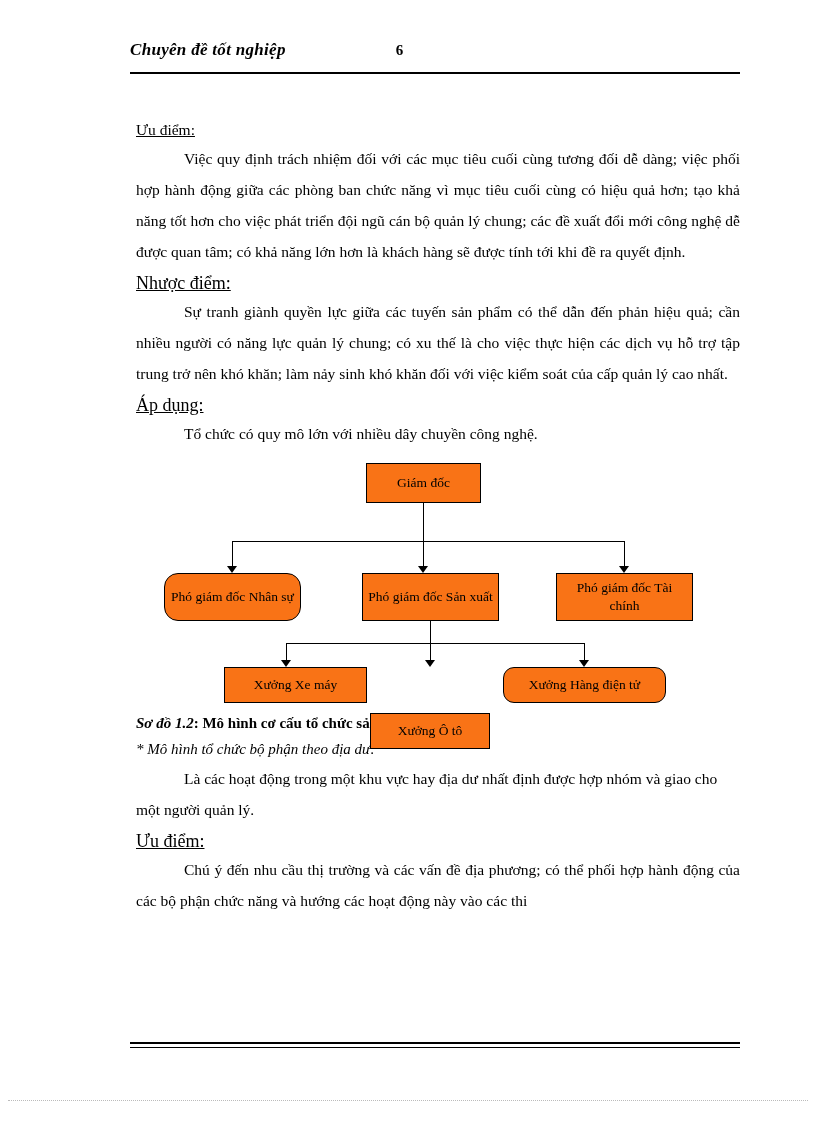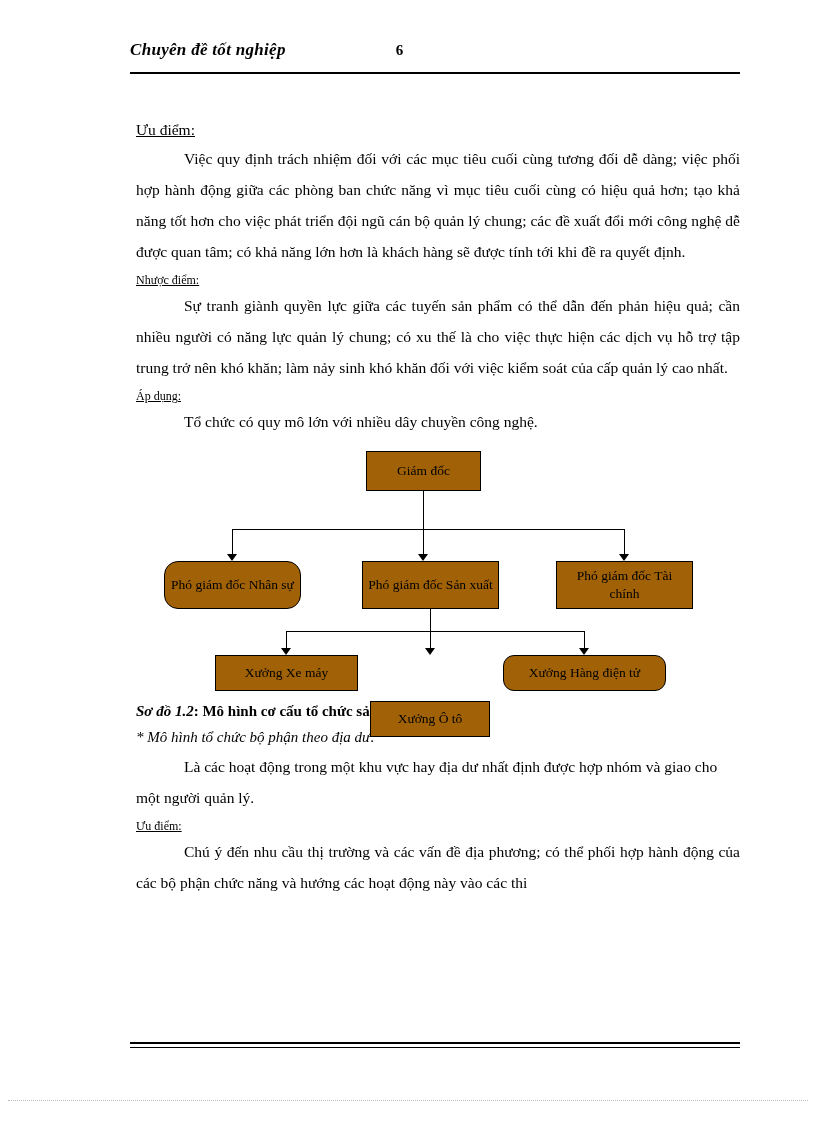--- a/index.html
+++ b/index.html
@@ -76,21 +76,21 @@
     top: 118px;
     width: 604px;
   }
   .lbl {
     font-size: 15.5px;
     text-decoration: underline;
     margin: 0 0 2px 0;
     line-height: 1.5;
   }
   .lbl-nu {
-    font-size: 12px;
+    font-size: 18px;
     text-decoration: underline;
     margin: 6px 0 2px 0;
   }
   p.body {
     font-size: 15.5px;
     text-align: justify;
     text-justify: inter-word;
     line-height: 2.0;
     margin: 0 0 0 0;
     text-indent: 48px;
@@ -124,21 +124,21 @@
     position: absolute;
     border: 1px solid #000;
     box-sizing: border-box;
     display: flex;
     align-items: center;
     justify-content: center;
     text-align: center;
     font-size: 13.5px;
     line-height: 1.35;
     padding: 2px 4px;
-    background: #a16207;
+    background: #f97316;
   }
   .line {
     position: absolute;
     background: #000;
   }
   .vline { width: 1px; }
   .hline { height: 1px; }
   .arrow {
     position: absolute;
     width: 0; height: 0;
@@ -203,21 +203,21 @@
 
       <div class="line vline" style="left:150px; top:180px; height:22px;"></div>
       <div class="arrow" style="left:145px; top:197px;"></div>
 
       <div class="line vline" style="left:294px; top:180px; height:22px;"></div>
       <div class="arrow" style="left:289px; top:197px;"></div>
 
       <div class="line vline" style="left:448px; top:180px; height:22px;"></div>
       <div class="arrow" style="left:443px; top:197px;"></div>
 
-      <div class="node" style="left:79px; top:204px; width:143px; height:36px;">
+      <div class="node" style="left:88px; top:204px; width:143px; height:36px;">
         <span>Xưởng  Xe máy</span>
       </div>
       <div class="node" style="left:234px; top:204px; width:120px; height:36px;margin-top:46px;">
         <span>Xưởng  Ô tô</span>
       </div>
       <div class="node" style="left:367px; top:204px; width:163px; height:36px;border-radius:11px;">
         <span>Xưởng Hàng điện tử</span>
       </div>
     </div>
 

